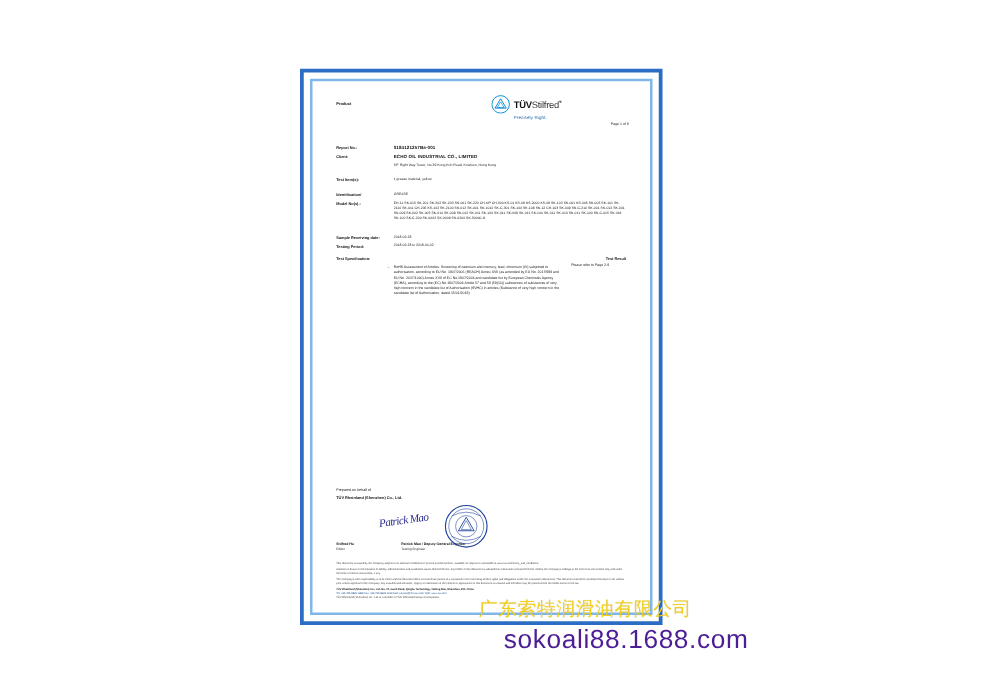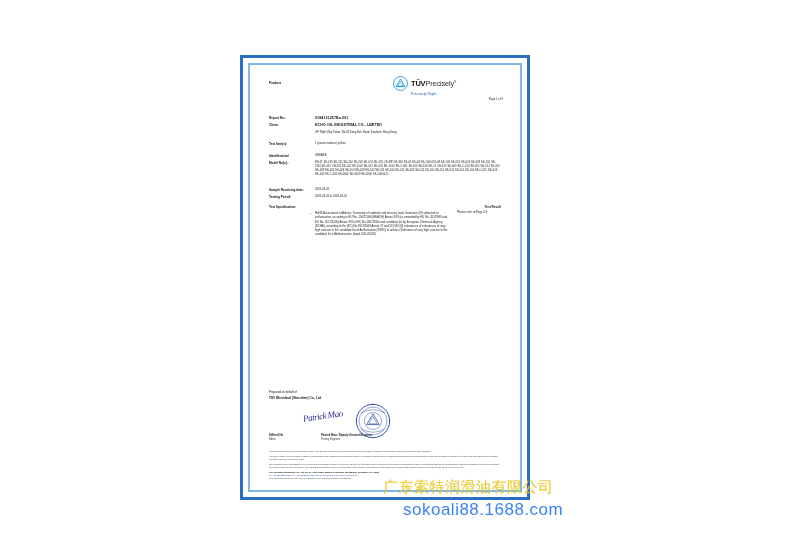--- a/index.html
+++ b/index.html
@@ -280,22 +280,22 @@
     color: #f3cf1e;
     font-family: "Liberation Sans", sans-serif;
     text-shadow: 0 0 1px rgba(0,0,0,0.15);
     white-space: nowrap;
     letter-spacing: 0.5px;
   }
   .wm-site {
     position: absolute;
     left: 403px;
     top: 500px;
-    font-size: 17px;
-    color: #3b82f6;
+    font-size: 21px;
+    color: #4c1d95;
     font-family: "Liberation Sans", sans-serif;
     white-space: nowrap;
     letter-spacing: 0.5px;
   }
 </style>
 </head>
 <body>
 
 <div class="frame-outer">
   <div class="frame-inner">
@@ -307,21 +307,21 @@
         <div class="logo-block">
           <div class="logo-row">
             <span class="tuv-mark">
               <svg width="15" height="15" viewBox="0 0 30 30">
                 <circle cx="15" cy="15" r="14" fill="none" stroke="#0a8fd8" stroke-width="1.6"></circle>
                 <polygon points="15,6 24,21 6,21" fill="none" stroke="#0a8fd8" stroke-width="1.6"></polygon>
                 <polygon points="15,11 20.5,20 9.5,20" fill="none" stroke="#0a8fd8" stroke-width="1.2"></polygon>
               </svg>
             </span>
             <span class="tuv-text">
-              <span>TÜV</span><span class="rh">Precisely</span><span class="tuv-reg">®</span>
+              <span>TÜV</span><span class="rh">Stilfred</span><span class="tuv-reg">®</span>
             </span>
           </div>
           <div class="tuv-tag">Precisely Right.</div>
         </div>
 
         <div class="page-no">Page 1 of 9</div>
       </div>
 
       <div class="fields">
         <div class="frow">

